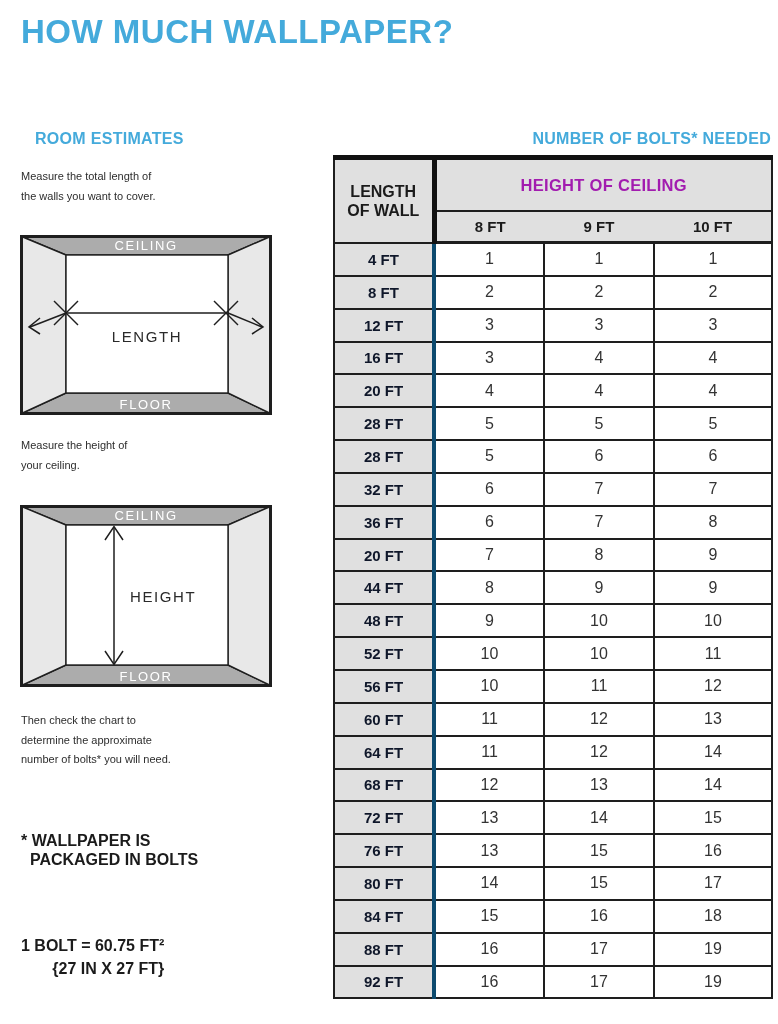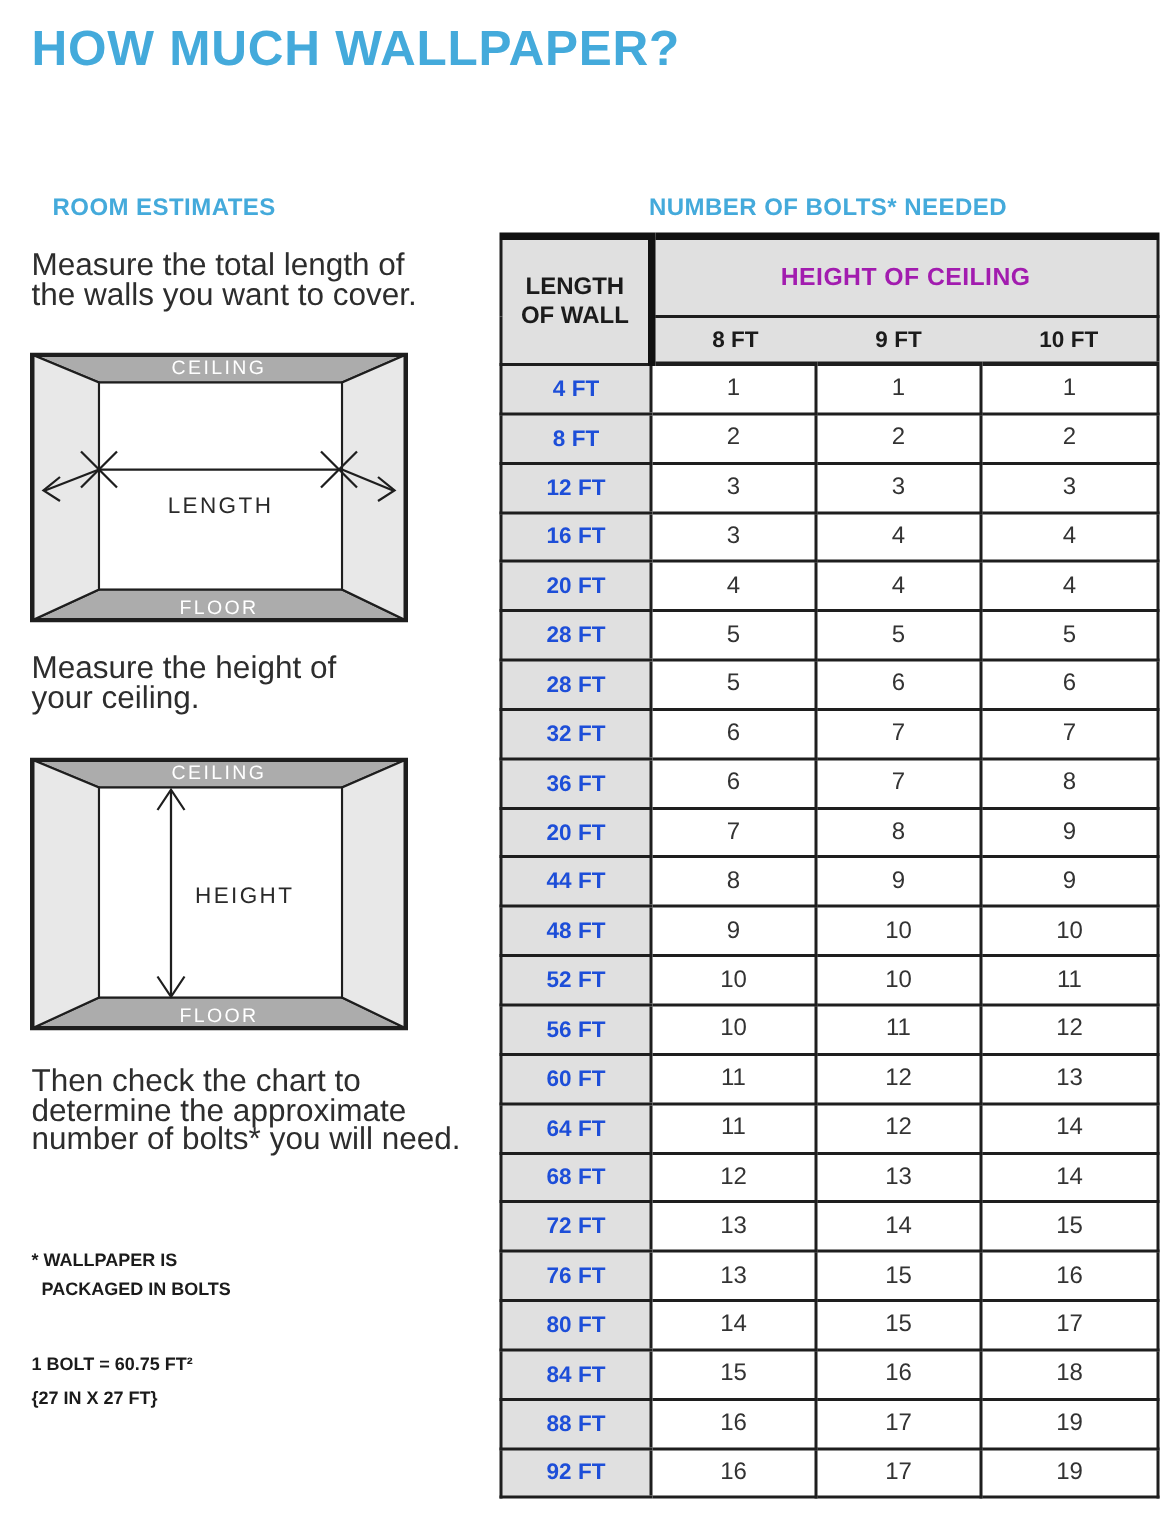--- a/index.html
+++ b/index.html
@@ -17,34 +17,34 @@
   }
   .page-title{
     position:absolute;left:21px;top:13px;margin:0;
     font-size:33px;font-weight:bold;letter-spacing:0.5px;color:var(--accent);
   }
   .sec-heading{
     position:absolute;font-size:16px;font-weight:bold;
     letter-spacing:0.3px;color:var(--accent);
   }
   .left-heading{left:35px;top:130px;}
-  .table-heading{left:333px;top:130px;width:438px;text-align:center;}
+  .table-heading{left:333px;top:130px;width:438px;text-align:right;}
   .body-text{
-    position:absolute;left:21px;margin:0;font-size:21px;line-height:19.5px;
+    position:absolute;left:21px;margin:0;font-size:11px;line-height:19.5px;
     color:#2d2d2d;white-space:pre-line;
   }
   .p1{top:167px;}
   .p2{top:436px;}
   .p3{top:711px;}
   .note{
-    position:absolute;left:21px;margin:0;font-size:12px;font-weight:bold;
+    position:absolute;left:21px;margin:0;font-size:16px;font-weight:bold;
     color:#1b1b1b;white-space:pre-wrap;
   }
   .note1{top:831px;line-height:19px;}
-  .note2{top:898px;line-height:23px;}
+  .note2{top:934px;line-height:23px;text-align:right;}
   .diagram{position:absolute;left:20px;}
   .d1{top:235px;width:252px;height:180px;}
   .d2{top:505px;width:252px;height:182px;}
   .face-label{font-size:13px;font-weight:normal;fill:#ffffff;text-anchor:middle;letter-spacing:1.6px;}
   .dim-label{font-size:15px;fill:#2a2a2a;letter-spacing:1.6px;}
   .dim-mid{text-anchor:middle;}
   .bolts-table{
     position:absolute;left:333px;top:155px;width:438px;
     border-collapse:collapse;table-layout:fixed;
     border:2px solid var(--line);border-top:5px solid #111;
@@ -59,21 +59,21 @@
   .bolts-table .group{
     background:var(--cell-gray);height:50px;font-size:16.5px;font-weight:bold;
     letter-spacing:0.3px;color:#a21caf;
   }
   .bolts-table .sub{
     background:var(--cell-gray);height:29px;font-size:15px;font-weight:bold;
     border-left:none;border-right:none;border-bottom:3px solid var(--line);color:#1b1b1b;
   }
   .bolts-table tbody th.row-label{
     background:var(--cell-gray);font-size:15px;font-weight:bold;
-    border-right:1px solid #0c4a6e;color:#1d4ed8;
+    border-right:4px solid #0c4a6e;color:#0f172a;
   }
   .bolts-table tbody th,.bolts-table tbody td{height:30.85px;}
   .bolts-table tbody td{font-size:16px;font-weight:normal;color:#333;background:#fff;}
 </style>
 </head>
 <body>
 
 <div class="page">
 
   <h1 class="page-title">HOW MUCH WALLPAPER?</h1>

